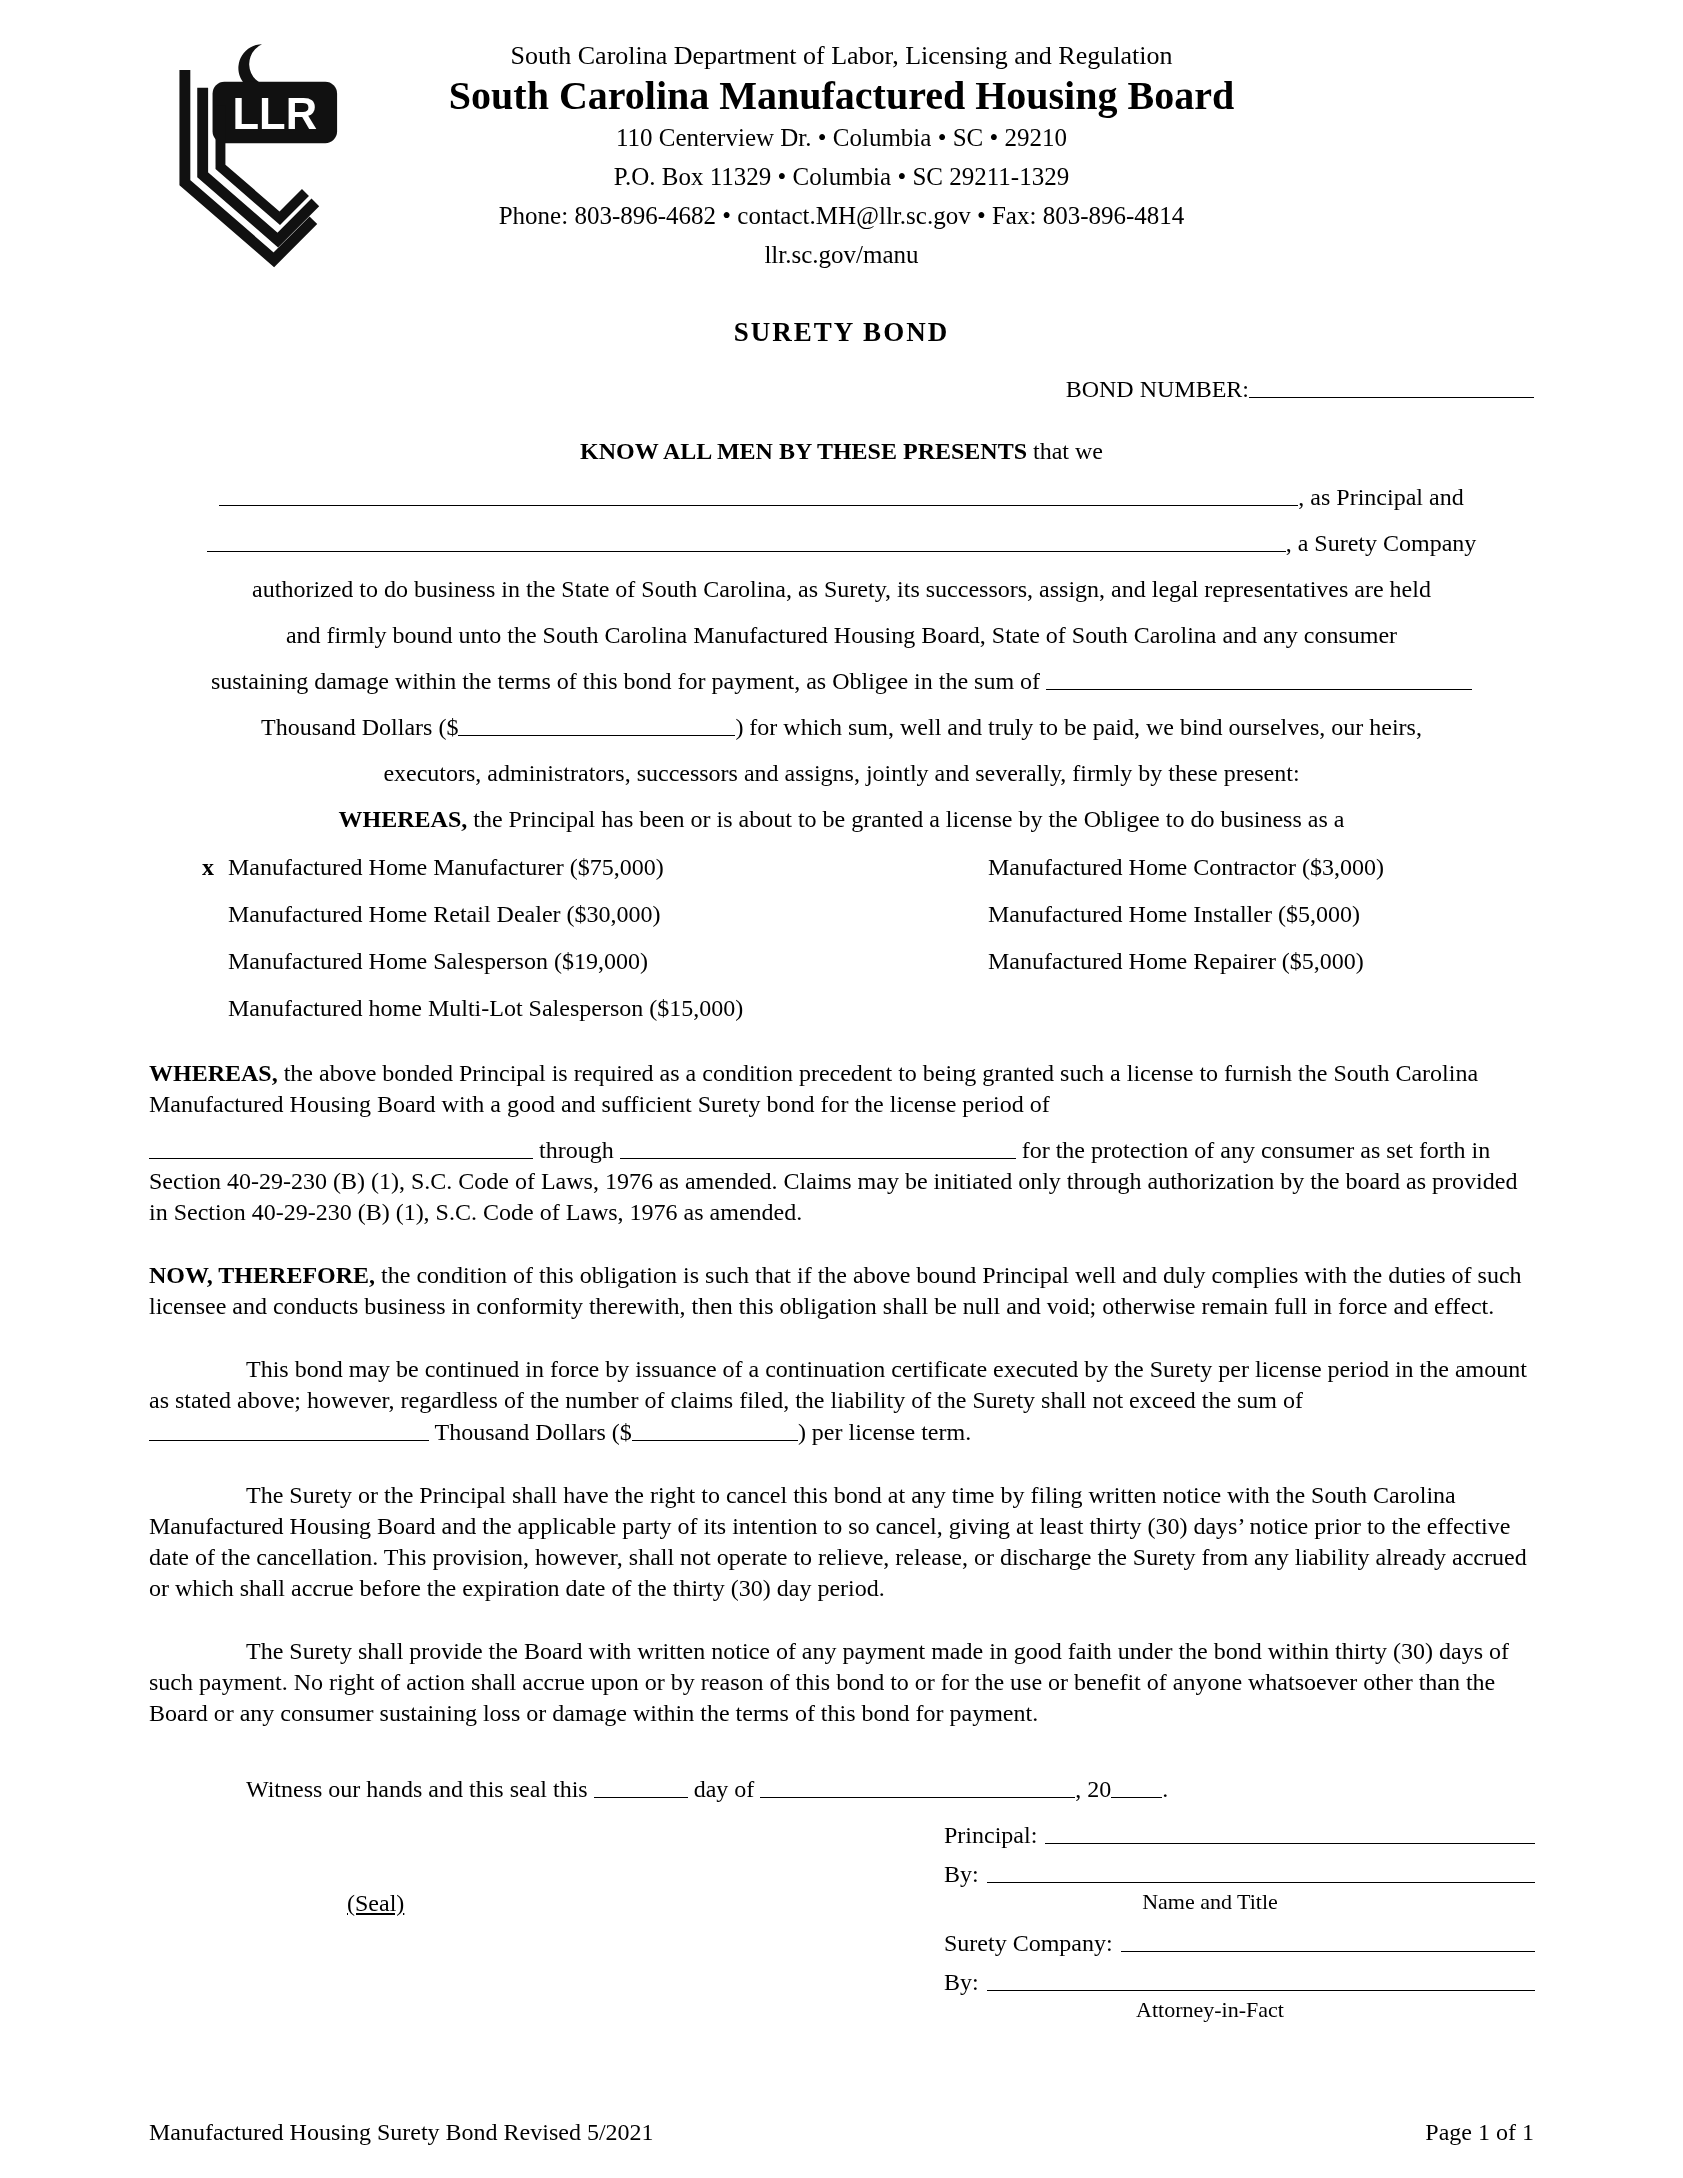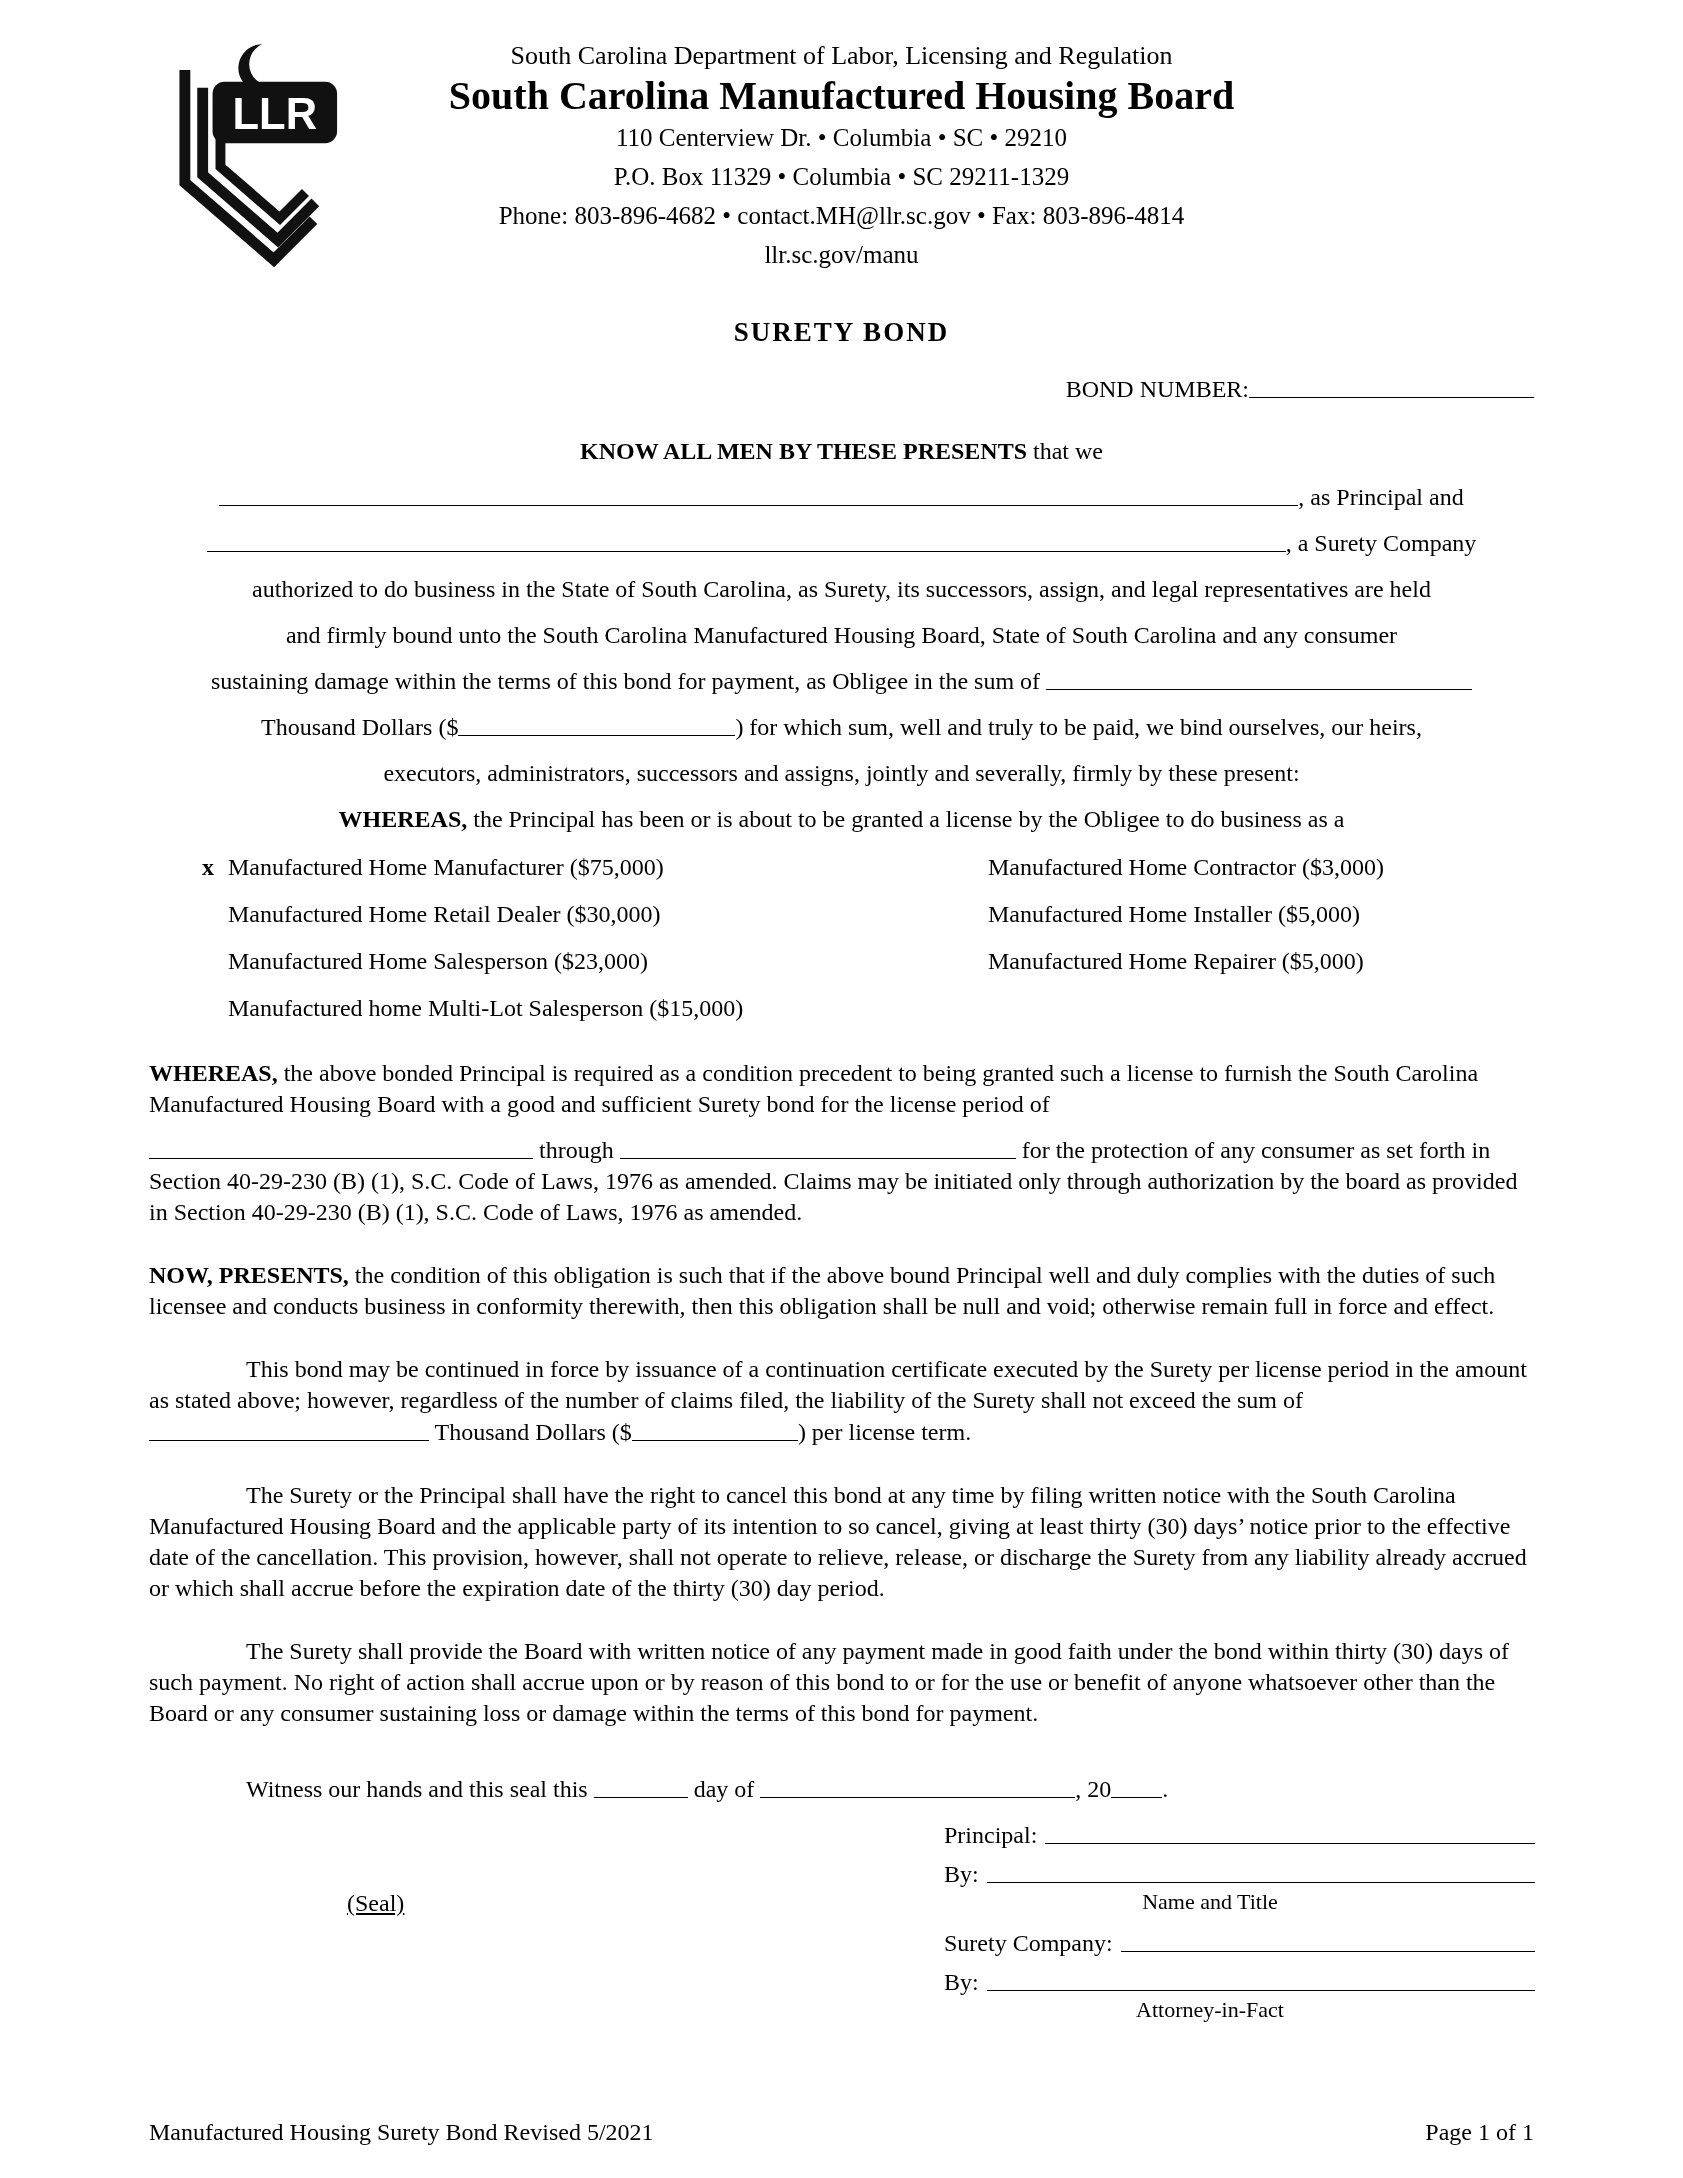--- a/index.html
+++ b/index.html
@@ -94,35 +94,35 @@
       <span>Manufactured Home Manufacturer ($75,000)</span>
       <span>Manufactured Home Contractor ($3,000)</span>
     </div>
     <div class="option-row">
       <span class="option-mark"></span>
       <span>Manufactured Home Retail Dealer ($30,000)</span>
       <span>Manufactured Home Installer ($5,000)</span>
     </div>
     <div class="option-row">
       <span class="option-mark"></span>
-      <span>Manufactured Home Salesperson ($23,000)</span>
+      <span>Manufactured Home Salesperson ($19,000)</span>
       <span>Manufactured Home Repairer ($5,000)</span>
     </div>
     <div class="option-row">
       <span class="option-mark"></span>
       <span>Manufactured home Multi-Lot Salesperson ($15,000)</span>
       <span></span>
     </div>
   </section>
 
   <p class="para" style="margin-top:26px"><span class="b">WHEREAS,</span><span> the above bonded Principal is required as a condition precedent to being granted such a license to furnish the South Carolina Manufactured Housing Board with a good and sufficient Surety bond for the license period of</span></p>
 
   <p class="para" style="margin-top:14px"><span class="blank" style="width:384px"></span><span> through </span><span class="blank" style="width:396px"></span><span> for the protection of any consumer as set forth in Section 40-29-230 (B) (1), S.C. Code of Laws, 1976 as amended. Claims may be initiated only through authorization by the board as provided in Section 40-29-230 (B) (1), S.C. Code of Laws, 1976 as amended.</span></p>
 
-  <p class="para" style="margin-top:32px"><span class="b">NOW, PRESENTS,</span><span> the condition of this obligation is such that if the above bound Principal well and duly complies with the duties of such licensee and conducts business in conformity therewith, then this obligation shall be null and void; otherwise remain full in force and effect.</span></p>
+  <p class="para" style="margin-top:32px"><span class="b">NOW, THEREFORE,</span><span> the condition of this obligation is such that if the above bound Principal well and duly complies with the duties of such licensee and conducts business in conformity therewith, then this obligation shall be null and void; otherwise remain full in force and effect.</span></p>
 
   <p class="para indent" style="margin-top:32px"><span>This bond may be continued in force by issuance of a continuation certificate executed by the Surety per license period in the amount as stated above; however, regardless of the number of claims filed, the liability of the Surety shall not exceed the sum of </span><span class="blank" style="width:280px"></span><span> Thousand Dollars ($</span><span class="blank" style="width:166px"></span><span>) per license term.</span></p>
 
   <p class="para indent" style="margin-top:32px">The Surety or the Principal shall have the right to cancel this bond at any time by filing written notice with the South Carolina Manufactured Housing Board and the applicable party of its intention to so cancel, giving at least thirty (30) days’ notice prior to the effective date of the cancellation. This provision, however, shall not operate to relieve, release, or discharge the Surety from any liability already accrued or which shall accrue before the expiration date of the thirty (30) day period.</p>
 
   <p class="para indent" style="margin-top:32px">The Surety shall provide the Board with written notice of any payment made in good faith under the bond within thirty (30) days of such payment. No right of action shall accrue upon or by reason of this bond to or for the use or benefit of anyone whatsoever other than the Board or any consumer sustaining loss or damage within the terms of this bond for payment.</p>
 
   <p class="para indent" style="margin-top:44px"><span>Witness our hands and this seal this </span><span class="blank" style="width:94px"></span><span> day of </span><span class="blank" style="width:315px"></span><span>, 20</span><span class="blank" style="width:51px"></span><span>.</span></p>
 
   <section class="sig-area">

